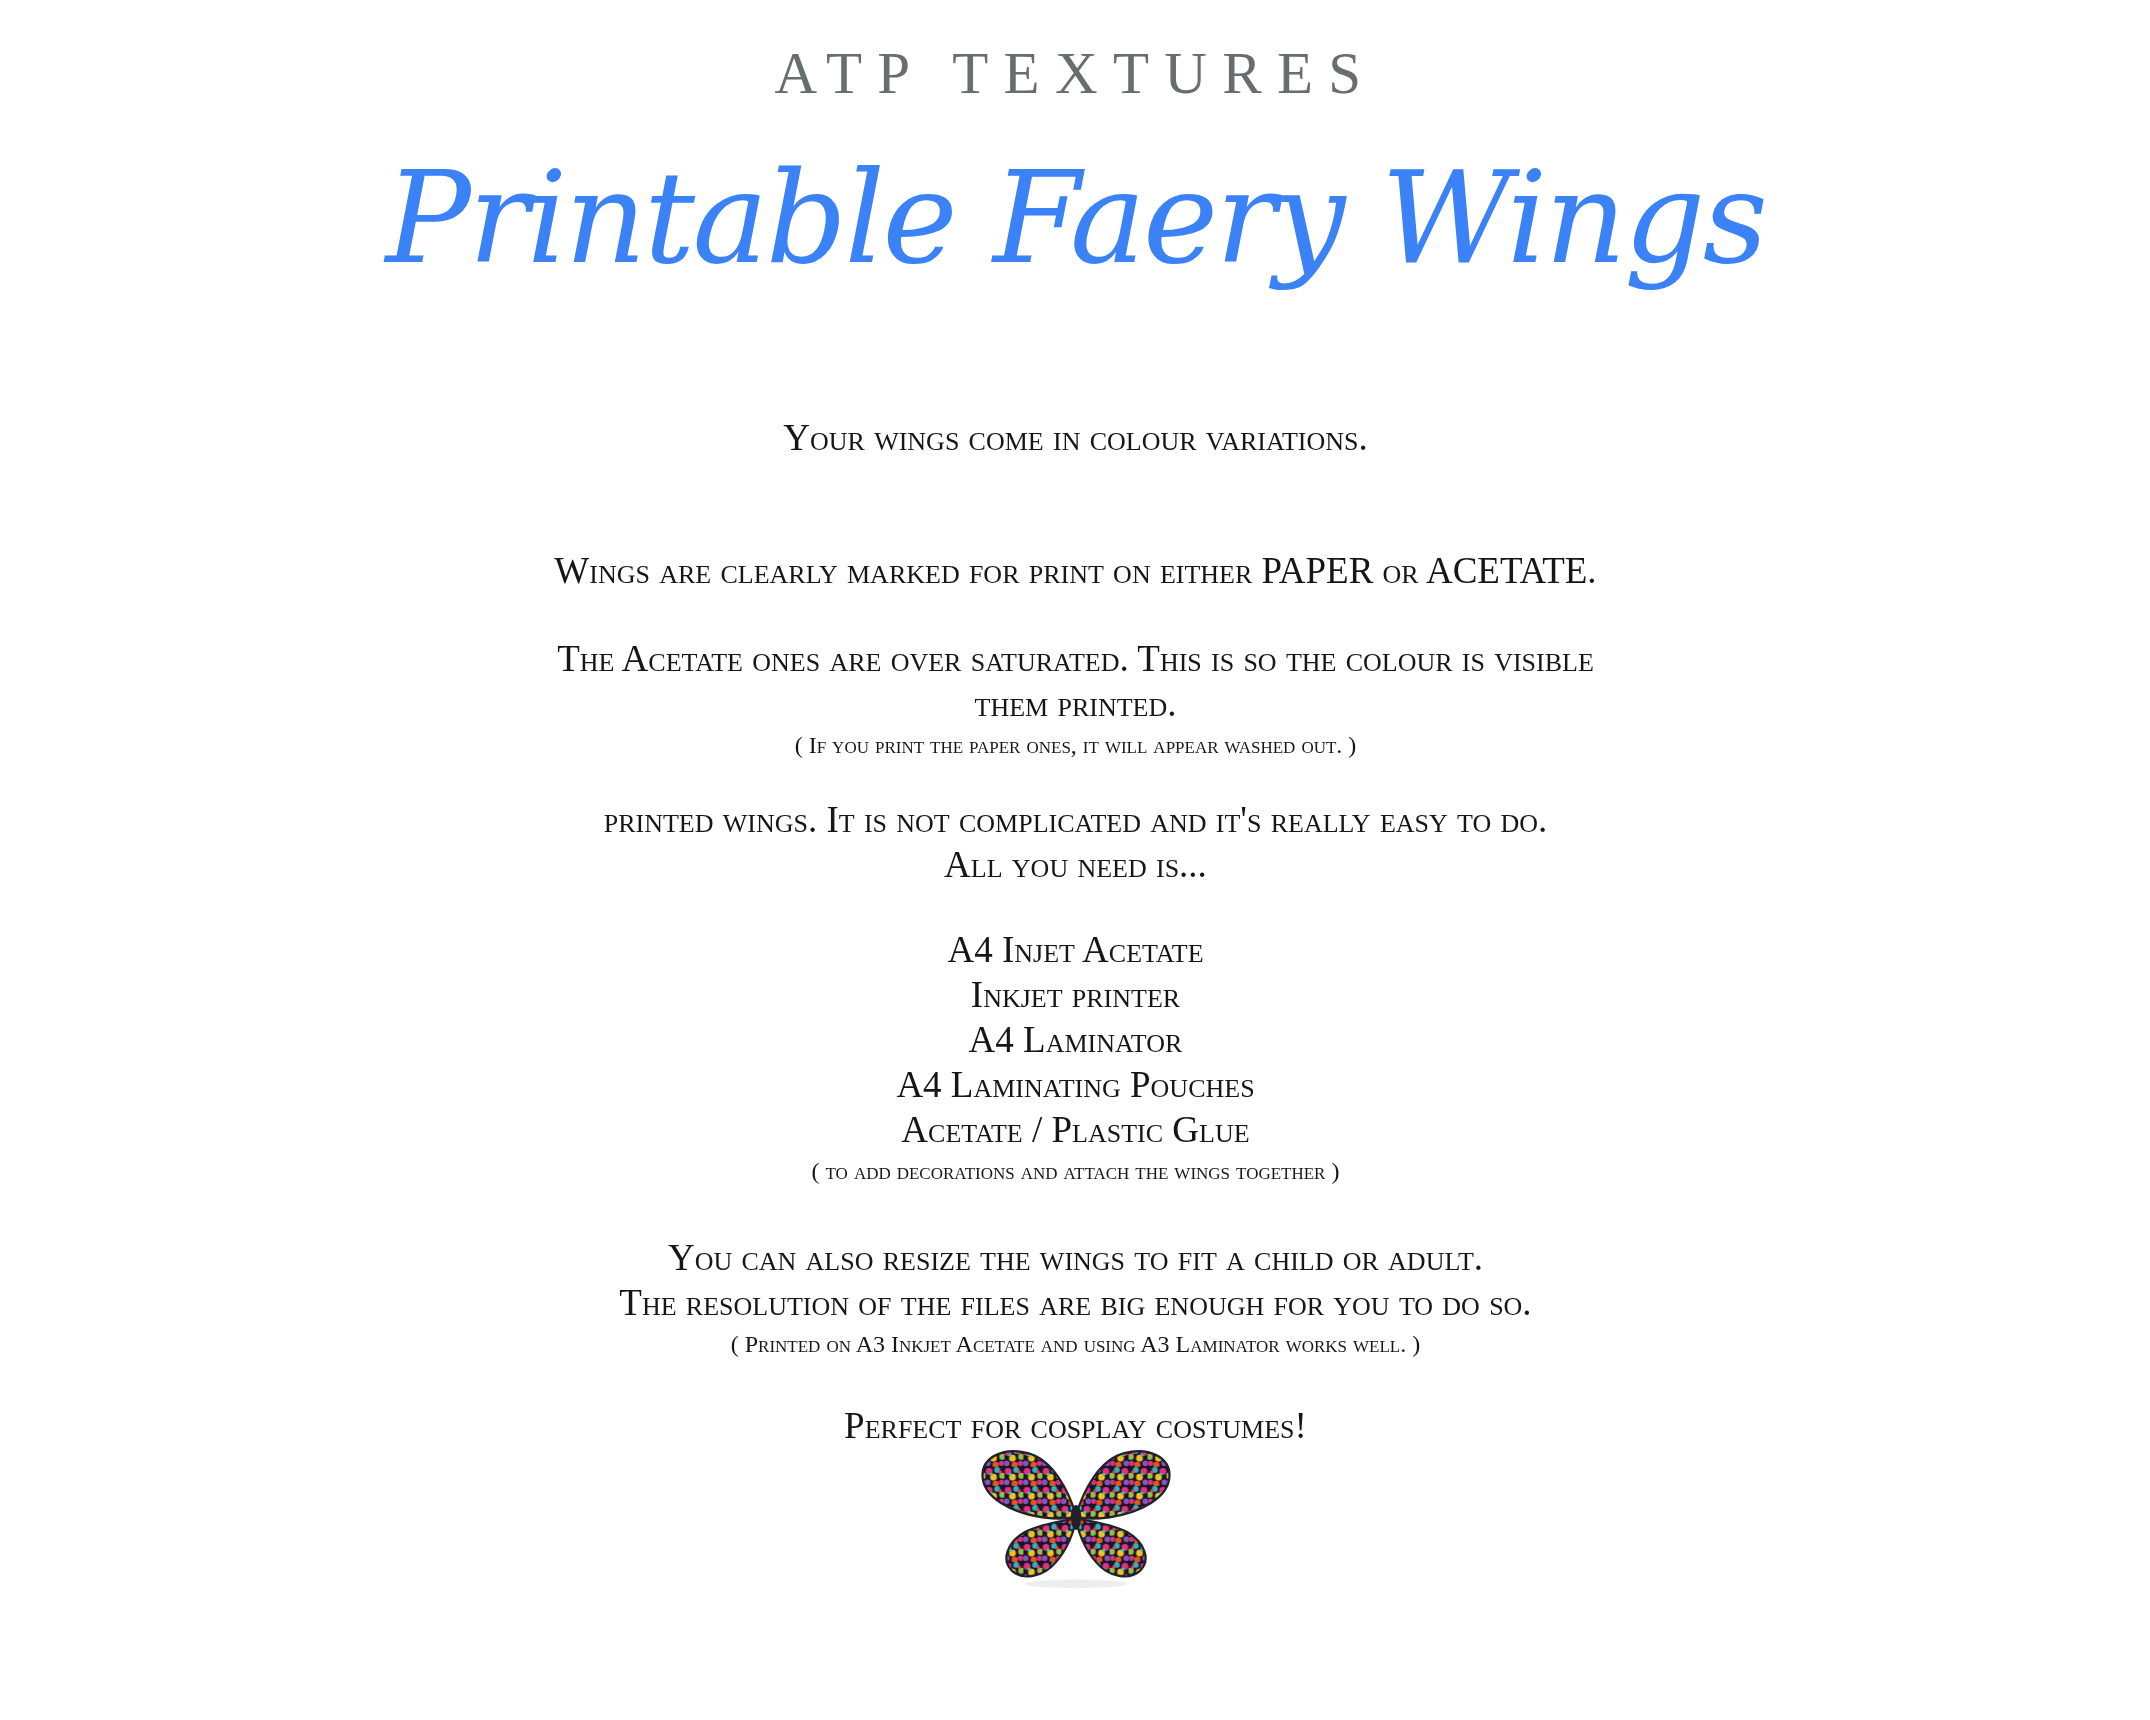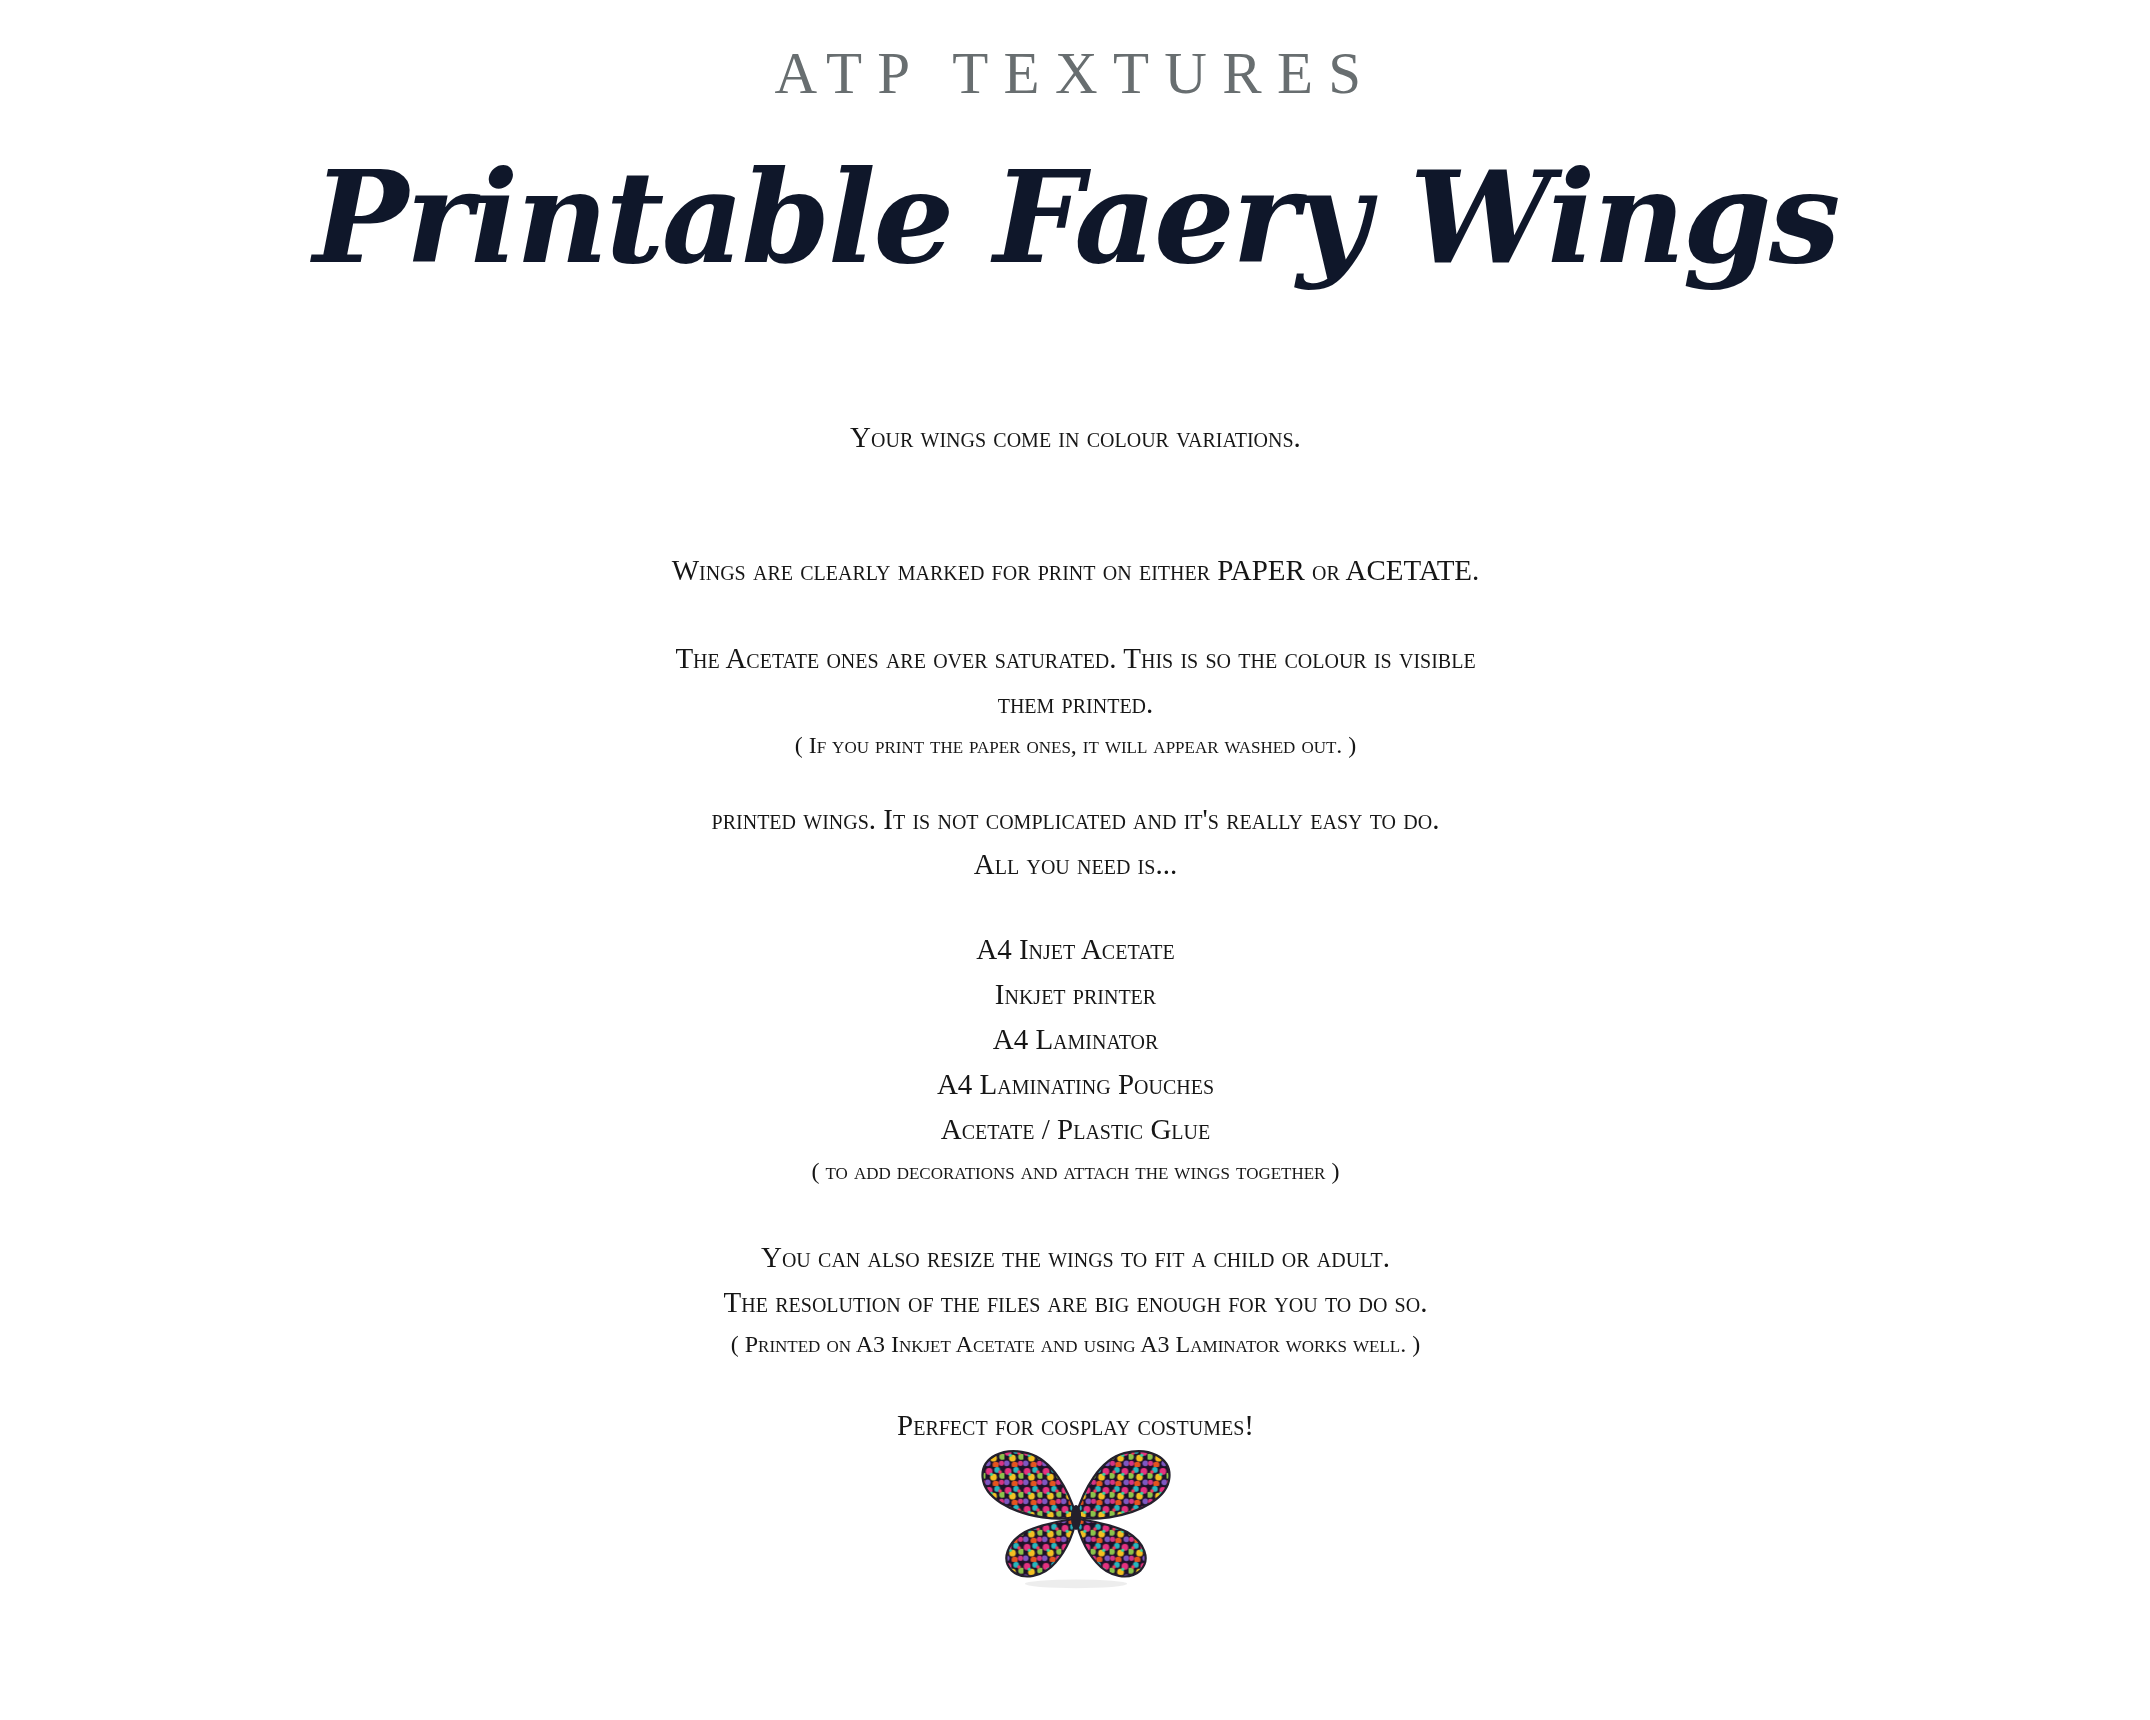--- a/index.html
+++ b/index.html
@@ -17,30 +17,30 @@
     margin-top:40px;
     font-size:59px;
     line-height:67px;
     letter-spacing:0.26em;
     color:#686e70;
     white-space:nowrap;
   }
   .script-title {
     font-family:"DejaVu Serif", serif;
     font-style:italic;
-    font-weight:bold;
+    font-weight:normal;
     font-size:127px;
     line-height:222px;
     letter-spacing:-0.02em;
-    color:#0f172a;
+    color:#3b82f6;
     white-space:nowrap;
   }
   .body-line {
     font-variant:small-caps;
-    font-size:29px;
+    font-size:37px;
     line-height:45px;
     color:#161616;
     white-space:nowrap;
     text-align:center;
   }
   .note-line {
     font-variant:small-caps;
     font-size:24px;
     line-height:38px;
     color:#161616;

